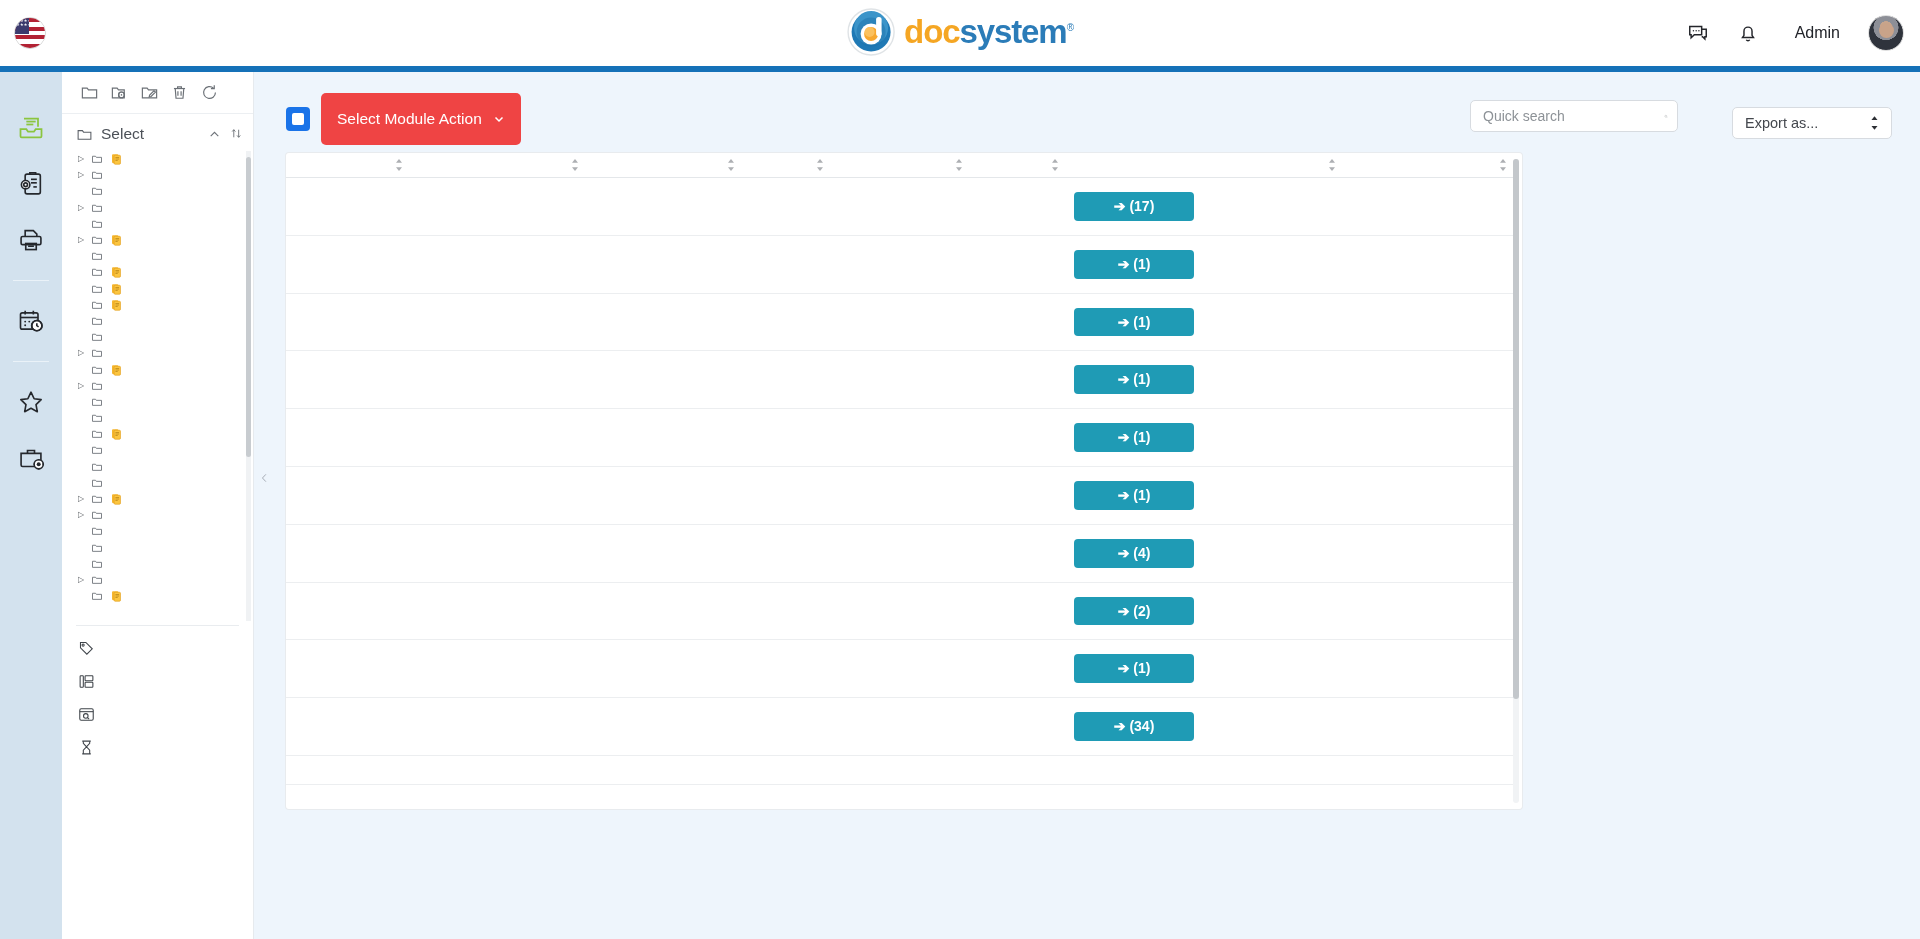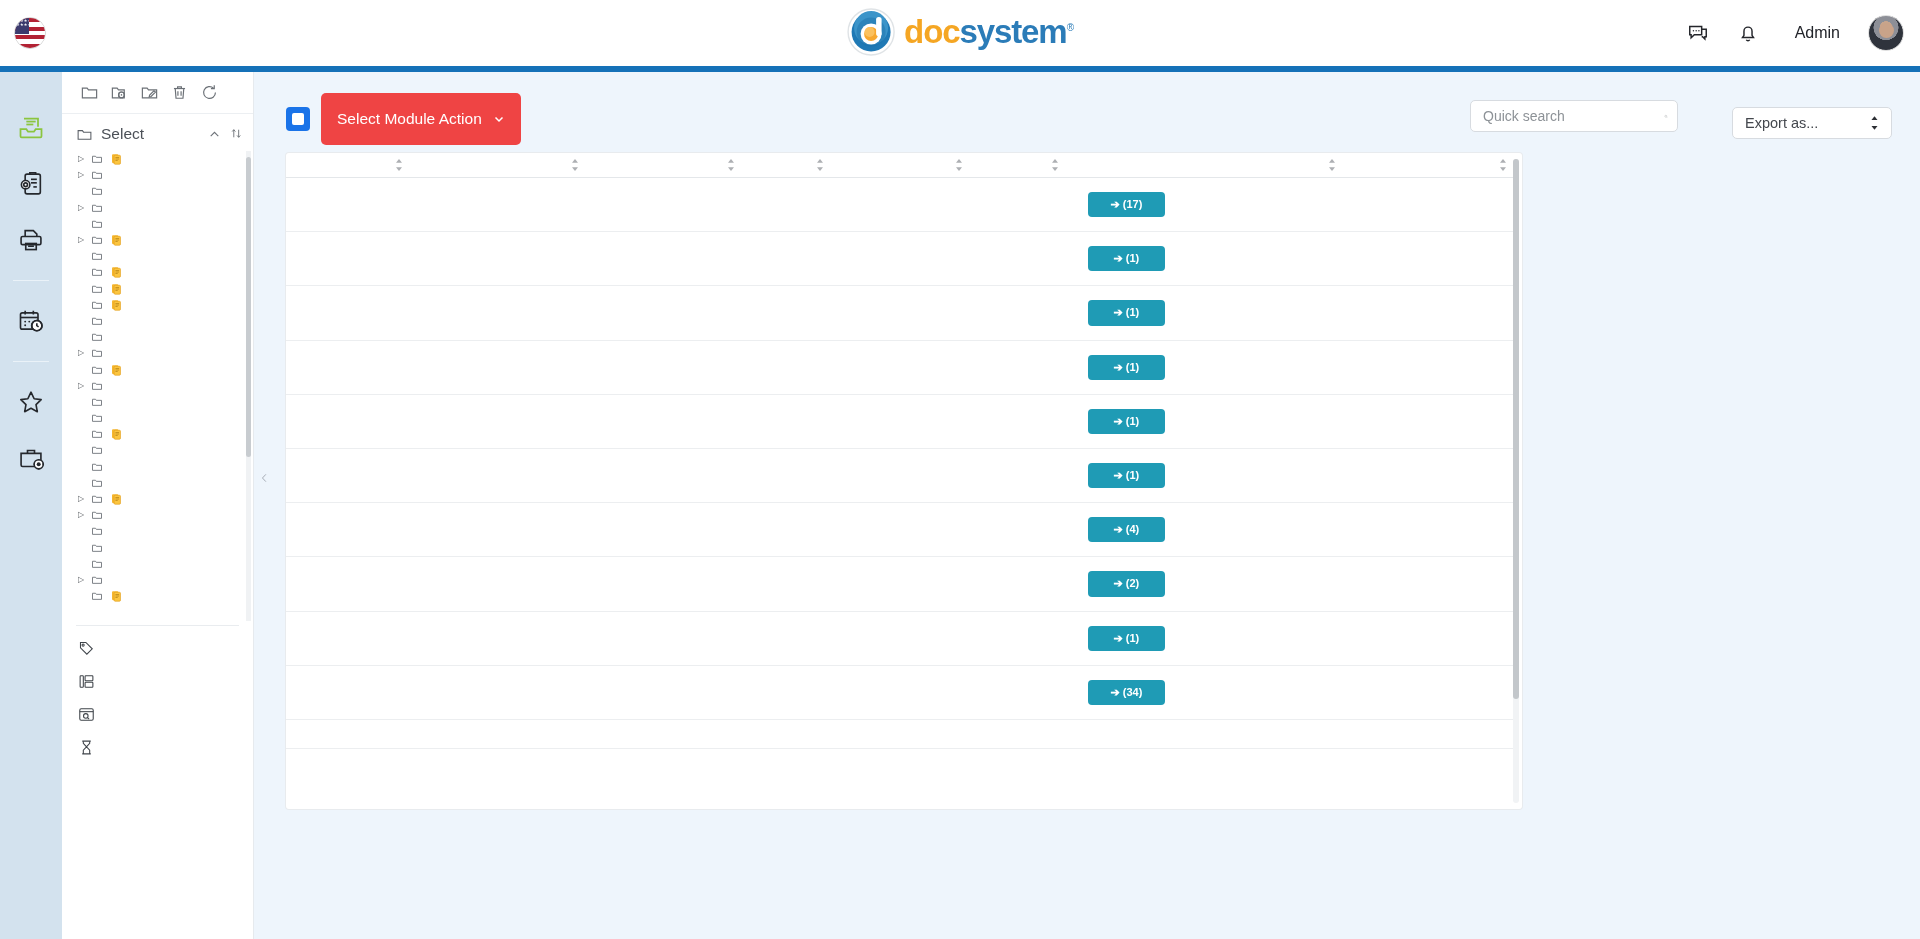--- a/index.html
+++ b/index.html
@@ -186,22 +186,22 @@
     position: absolute; right: 7px; top: 50%; transform: translateY(-50%);
     width: 8px; height: 13px; opacity: .62;
   }
   th.center, td.center { text-align: center; }
   tbody td {
     font-size: 12.6px; color: #4d5157; padding: 14px 8px;
     border-bottom: 1px solid #eceef0; vertical-align: middle; line-height: 1.25;
   }
   .btn-details {
     background: #1f9bb5; color: #fff; border: none; border-radius: 4px;
-    font-size: 11px; font-family: inherit; line-height: 1.2;
-    padding: 6px 9px; width: 77px; cursor: pointer; font-weight: bold;
+    font-size: 14px; font-family: inherit; line-height: 1.2;
+    padding: 6px 9px; width: 120px; cursor: pointer; font-weight: bold;
     display: block; margin: 0 auto; text-align: center;
   }
   .sb-track {
     position: absolute; right: 3px; top: 6px; width: 6px; height: 644px;
     background: #f1f3f5; border-radius: 4px;
   }
   .sb-thumb {
     position: absolute; right: 3px; top: 6px; width: 6px; height: 540px;
     background: #c3c7cb; border-radius: 4px;
   }

